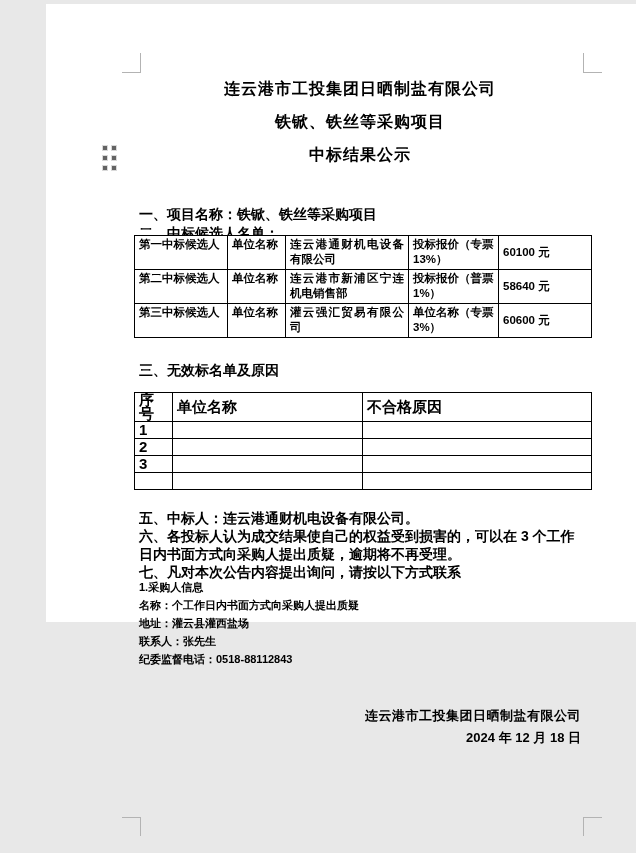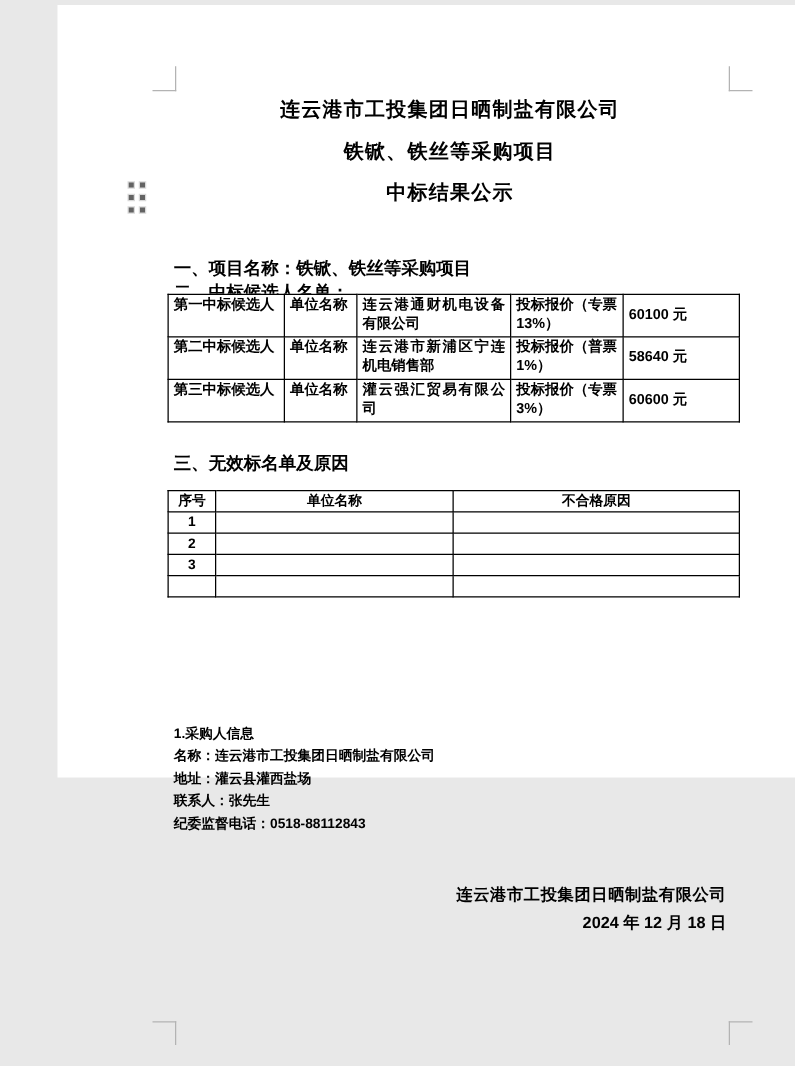--- a/index.html
+++ b/index.html
@@ -42,21 +42,21 @@
   .contact div { line-height:18px; }
   
   table { border-collapse:collapse; table-layout:fixed; position:absolute; left:88px; background:#fff; }
   td { border:1px solid #000; font-weight:600; overflow:hidden; }
   .tbl-candidates { top:231px; width:457px; }
   .tbl-candidates td { font-size:11.5px; line-height:15px; height:34px; padding:1px 4px 2px 4px; vertical-align:top; }
   .tbl-candidates td.amount { vertical-align:middle; }
   .tbl-candidates td.company { text-align:justify; text-align-last:left; text-justify:inter-character; }
   .c-rank{width:93px;} .c-label{width:58px;} .c-comp{width:123px;} .c-quote{width:90px;} .c-amt{width:93px;}
   .tbl-invalid { top:388px; width:457px; }
-  .tbl-invalid td { font-size:11px; line-height:14px; height:17px; padding:0 4px; vertical-align:middle;text-align:center; }
+  .tbl-invalid td { font-size:15px; line-height:14px; height:17px; padding:0 4px; vertical-align:middle; }
   .i-no{width:38px;} .i-name{width:190px;} .i-reason{width:229px;}
   
   .footer { position:absolute; left:93px; top:703px; width:442px; text-align:right; font-weight:700; }
   .footer-company { font-size:13px; line-height:17px; letter-spacing:0.5px; }
   .footer-date { font-size:13px; line-height:17px; margin-top:5px; }
 </style>
 </head>
 <body>
 
 <div class="page">
@@ -97,21 +97,21 @@
       <td class="c-rank">第二中标候选人</td>
       <td class="c-label">单位名称</td>
       <td class="c-comp company">连云港市新浦区宁连机电销售部</td>
       <td class="c-quote">投标报价（普票1%）</td>
       <td class="c-amt amount">58640 元</td>
     </tr>
     <tr>
       <td class="c-rank">第三中标候选人</td>
       <td class="c-label">单位名称</td>
       <td class="c-comp company">灌云强汇贸易有限公司</td>
-      <td class="c-quote">投标报价（专票3%）</td>
+      <td class="c-quote">单位名称（专票3%）</td>
       <td class="c-amt amount">60600 元</td>
     </tr>
   </tbody>
     </table>
 
   <div class="para p-s3">三、无效标名单及原因</div>
 
   <table class="tbl-invalid">
     <tbody>
         <tr>
@@ -135,24 +135,29 @@
       <td></td>
     </tr>
     <tr>
       <td></td>
       <td></td>
       <td></td>
     </tr>
   </tbody>
     </table>
 
+  <div class="para p-block567">
+    <p>五、中标人：连云港通财机电设备有限公司。</p>
+    <p>六、各投标人认为成交结果使自己的权益受到损害的，可以在 3 个工作日内书面方式向采购人提出质疑，逾期将不再受理。</p>
+    <p>七、凡对本次公告内容提出询问，请按以下方式联系</p>
+  </div>
 
   <div class="contact">
     <div>1.采购人信息</div>
-    <div>名称：连云港市工投集团日晒制盐有限公司</div>
+    <div>名称：个工作日内书面方式向采购人提出质疑</div>
     <div>地址：灌云县灌西盐场</div>
     <div>联系人：张先生</div>
     <div>纪委监督电话：0518-88112843</div>
   </div>
 
   <div class="footer">
     <div class="footer-company">连云港市工投集团日晒制盐有限公司</div>
     <div class="footer-date">2024 年 12 月 18 日</div>
   </div>
 

